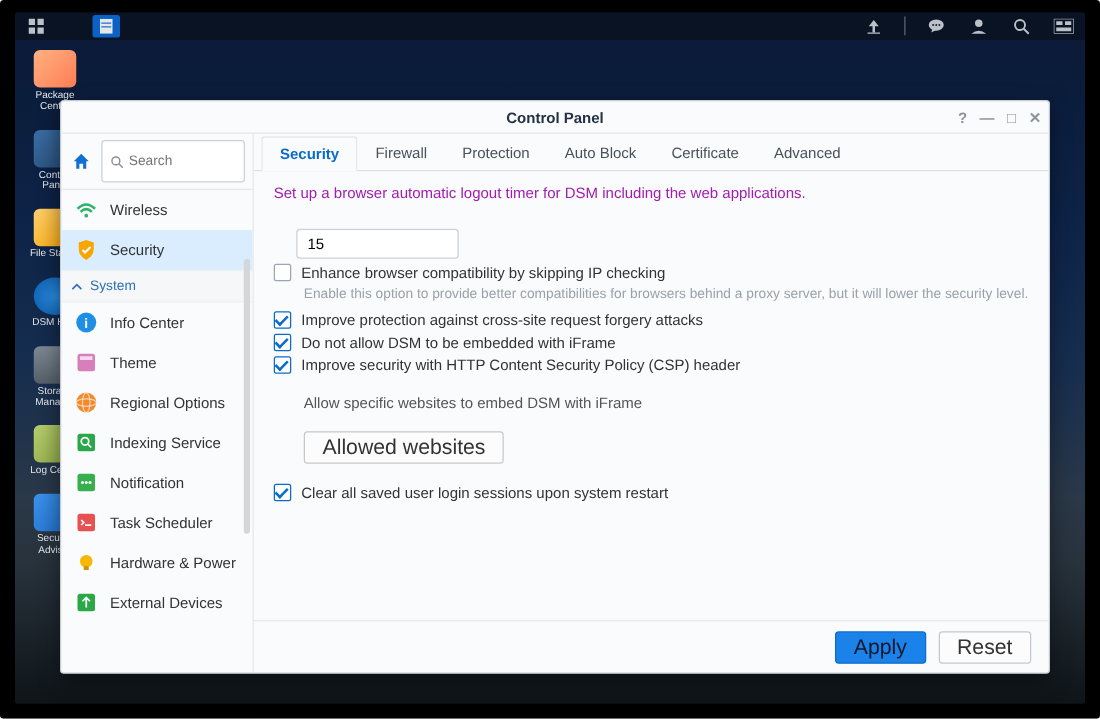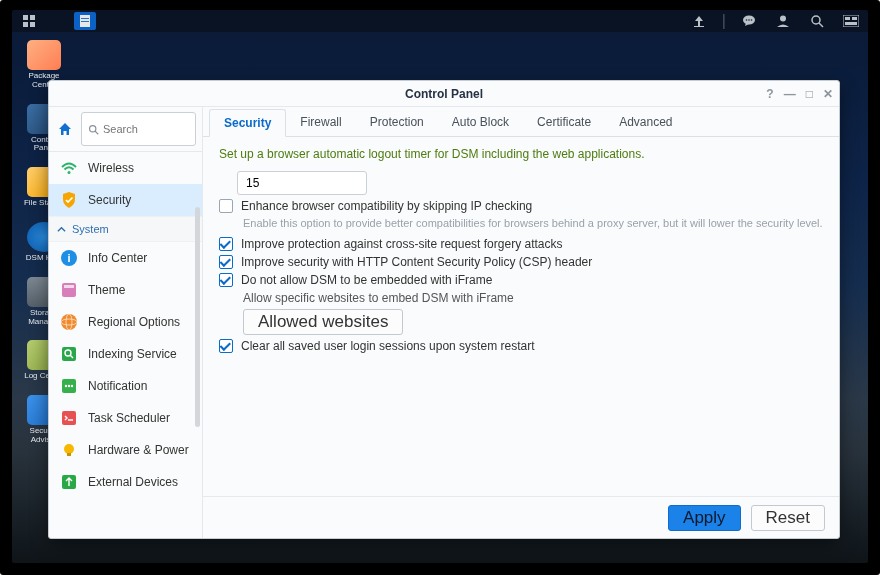--- a/index.html
+++ b/index.html
@@ -35,32 +35,32 @@
   .side-item .ico { width:20px; height:20px; display:flex; align-items:center; justify-content:center; }
   .side-item .txt { color:#333; }
   .side-group { display:flex; align-items:center; gap:6px; height:26px; padding:0 8px; font-size:11px; color:#2f6fb2; background:#f6f7f8; border-top:1px solid #eef0f2; border-bottom:1px solid #eef0f2; cursor:pointer;}
   .side-scrollbar { position:absolute; top:100px; right:2px; width:5px; height:220px; background:#d4d7da; border-radius:3px; }
   
   .content { flex:1; display:flex; flex-direction:column; }
   .tabs { height:30px; display:flex; align-items:flex-end; padding:0 6px; border-bottom:1px solid #dde1e6; gap:0; }
   .tab { height:28px; padding:0 14px; display:flex; align-items:center; font-size:12px; color:#49515a; cursor:pointer; }
   .tab.active { color:#0b6bc9; border:1px solid #dde1e6; border-bottom-color:#fafbfc; background:#fafbfc; border-radius:3px 3px 0 0; position:relative; top:1px; font-weight:600;}
   .panel { flex:1; padding:10px 16px 8px 16px; font-size:12px; color:#333; overflow:auto; }
-  .panel .intro { color:#4d7c0f; margin-bottom:10px; }
+  .panel .intro { color:#a21caf; margin-bottom:22px; }
   .row { display:flex; align-items:center; gap:10px; margin:4px 0; padding-left:18px; }
   .row.ck { padding-left:0; }
   .row label { display:flex; align-items:center; gap:8px; cursor:pointer; }
   .row .lbl { color:#333; }
   .hint { color:#9aa1a9; font-size:11px; padding-left:24px; margin:2px 0 8px 0; }
   .field-label { width:150px; color:#333; }
   input.text { height:24px; border:1px solid #cbd0d6; border-radius:3px; padding:0 8px; font-size:12px; width:130px; }
   .chk { width:14px; height:14px; border:1px solid #9aa6b3; border-radius:2px; display:inline-flex; align-items:center; justify-content:center; background:#fff; flex-shrink:0; }
   .chk.checked { background:#fff; border-color:#0b6bc9; }
   .chk.checked::after { content:""; width:8px; height:4px; border-left:2px solid #0b6bc9; border-bottom:2px solid #0b6bc9; transform:rotate(-45deg) translate(0px,-1px); }
-  .sub { padding-left:24px; color:#555; margin:4px 0; }
+  .sub { padding-left:24px; color:#555; margin:16px 0; }
   .btn { height:26px; padding:0 14px; display:inline-flex; align-items:center; justify-content:center; font-size:17px; border-radius:3px; border:1px solid #c3c9cf; background:#fcfcfd; cursor:pointer; color:#333;}
   .btn.primary { background:#1a82e8; border-color:#0f6cc9; color:#0f172a; font-weight:500; }
   .footer { height:42px; display:flex; align-items:center; justify-content:flex-end; gap:10px; padding:0 14px; border-top:1px solid #e6e8eb; }
   svg { display:block; }
 </style>
 </head>
 <body>
 
 <div class="device">
   <div class="screen">
@@ -313,27 +313,27 @@
             <div class="hint">Enable this option to provide better compatibilities for browsers behind a proxy server, but it will lower the security level.</div>
             <div class="row ck">
               <label>
                 <span class="chk checked"></span>
                 <span class="lbl">Improve protection against cross-site request forgery attacks</span>
               </label>
             </div>
             <div class="row ck">
               <label>
                 <span class="chk checked"></span>
+                <span class="lbl">Do not allow DSM to be embedded with iFrame</span>
+              </label>
+            </div>
+            <div class="row ck">
+              <label>
+                <span class="chk checked"></span>
                 <span class="lbl">Improve security with HTTP Content Security Policy (CSP) header</span>
-              </label>
-            </div>
-            <div class="row ck">
-              <label>
-                <span class="chk checked"></span>
-                <span class="lbl">Do not allow DSM to be embedded with iFrame</span>
               </label>
             </div>
             <div class="sub">Allow specific websites to embed DSM with iFrame</div>
             <div class="sub">
               <span class="btn">Allowed websites</span>
             </div>
             <div class="row ck">
               <label>
                 <span class="chk checked"></span>
                 <span class="lbl">Clear all saved user login sessions upon system restart</span>

